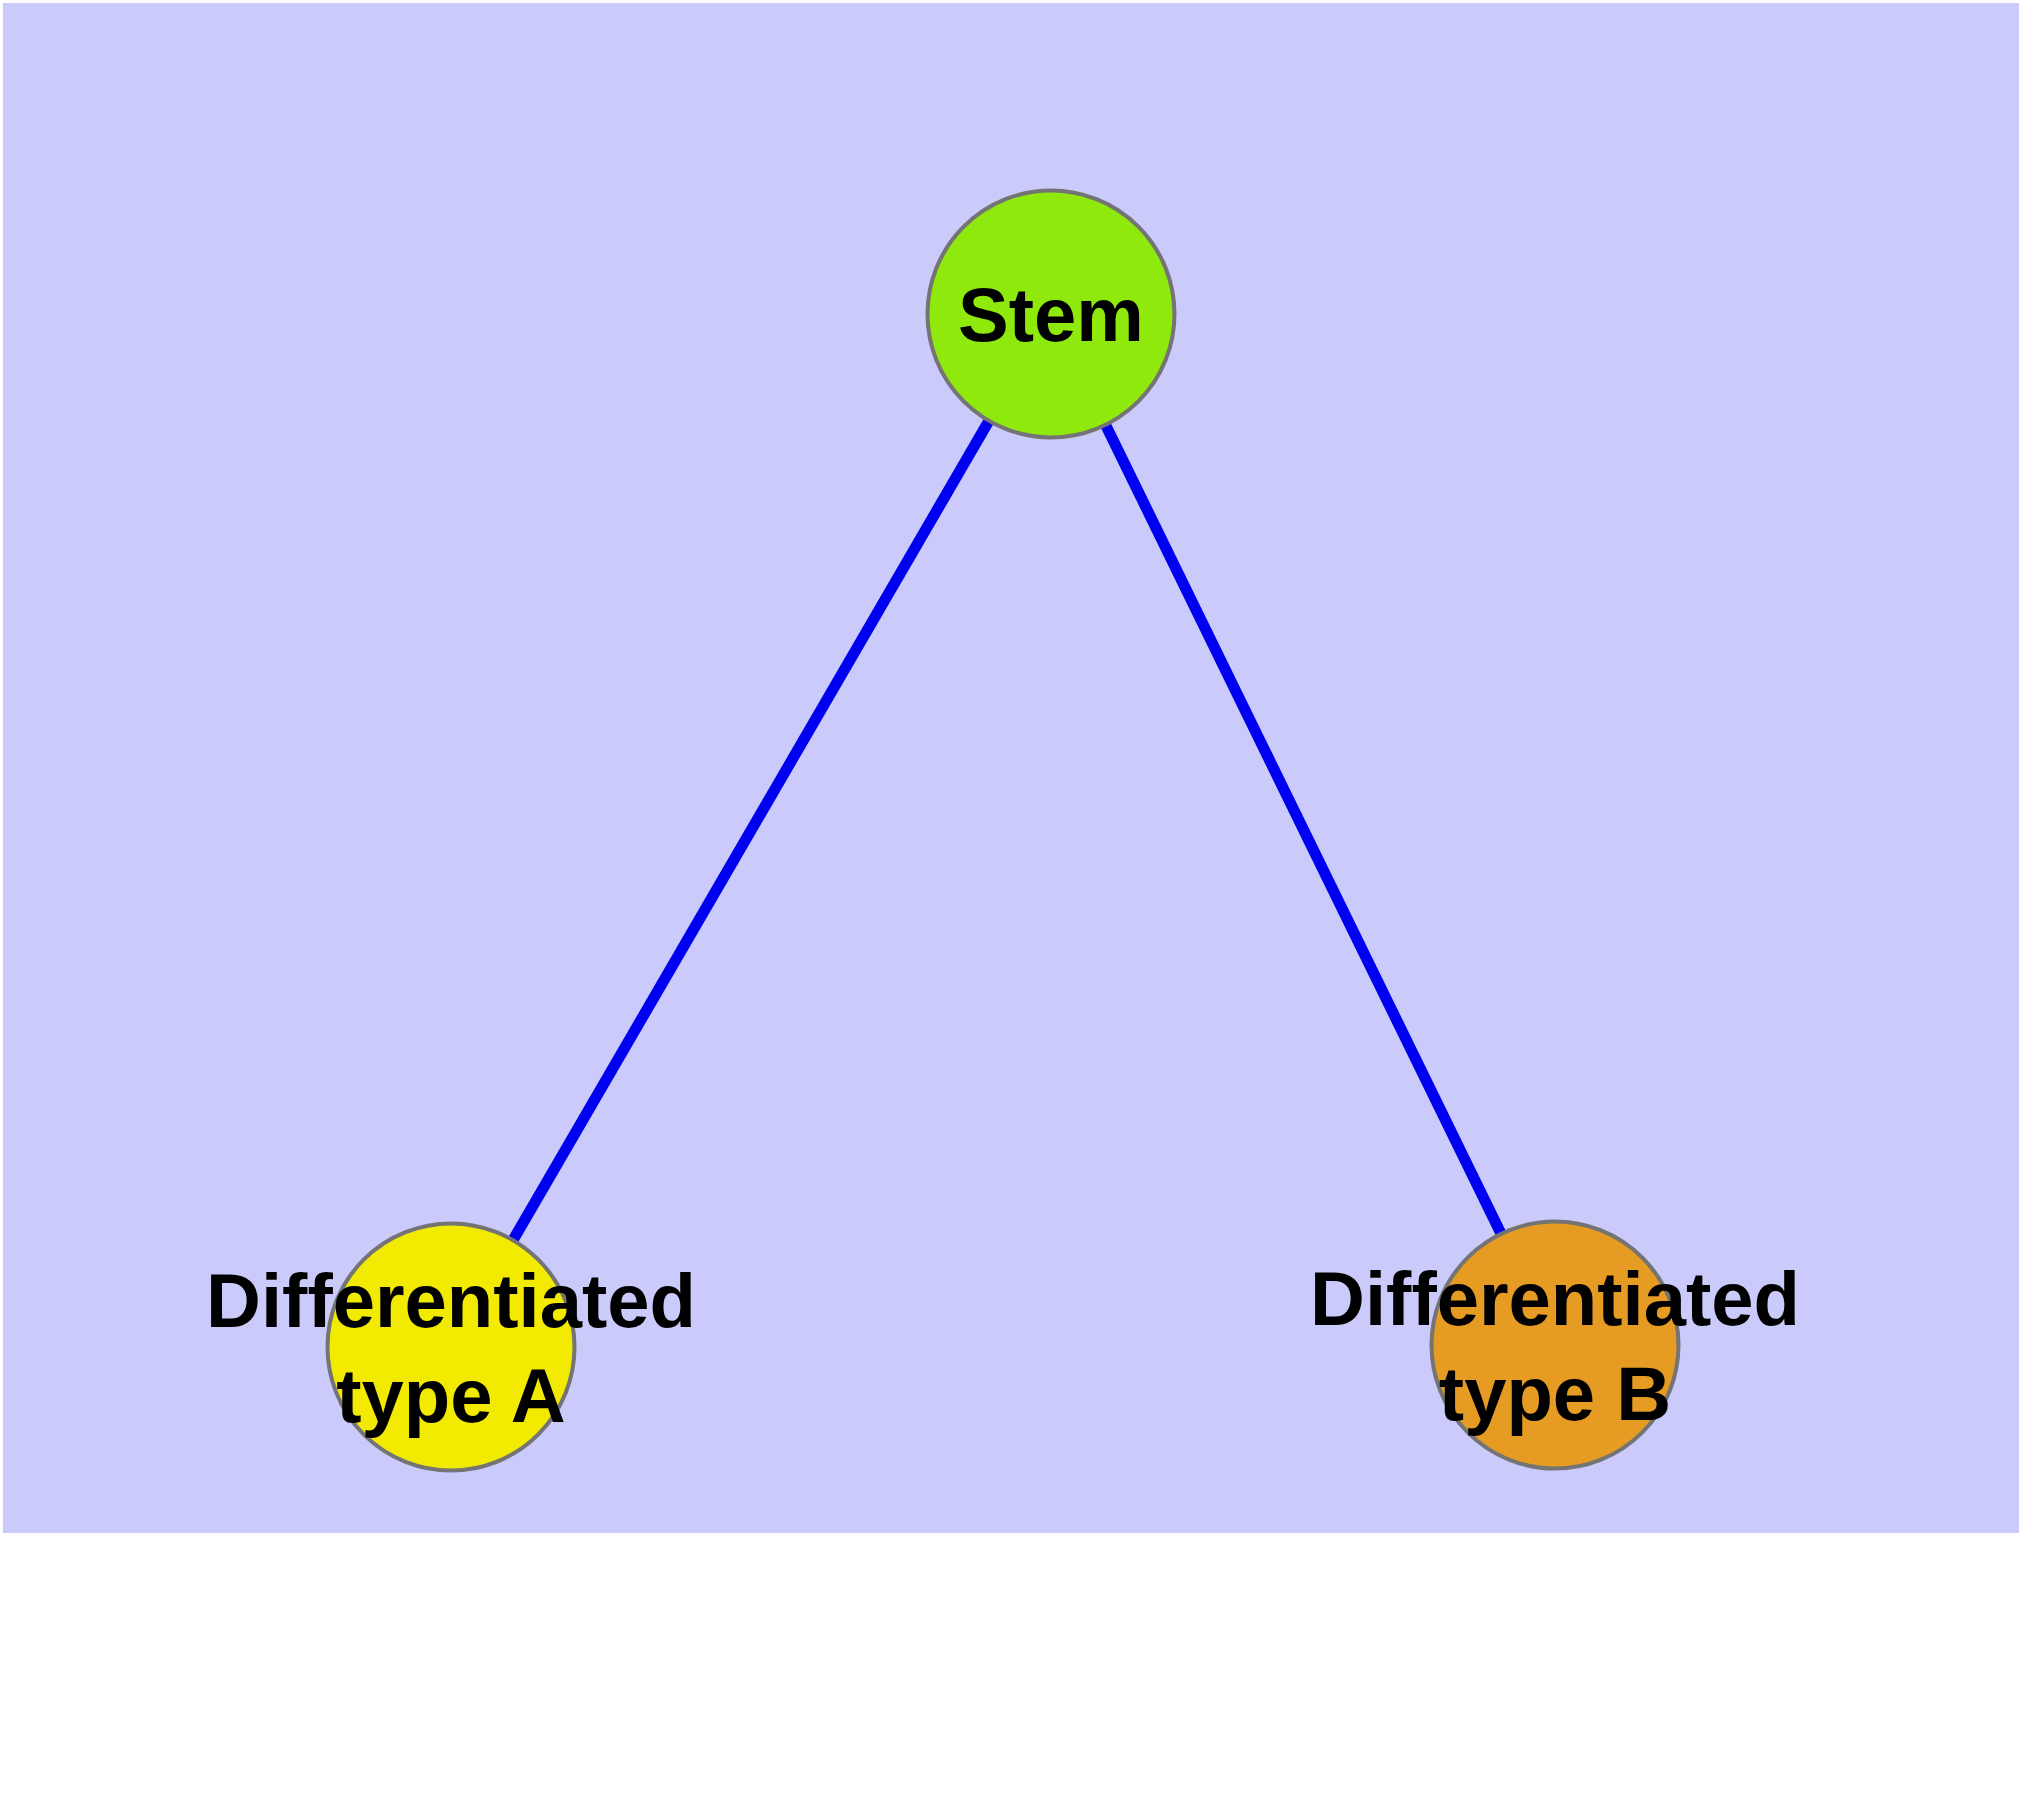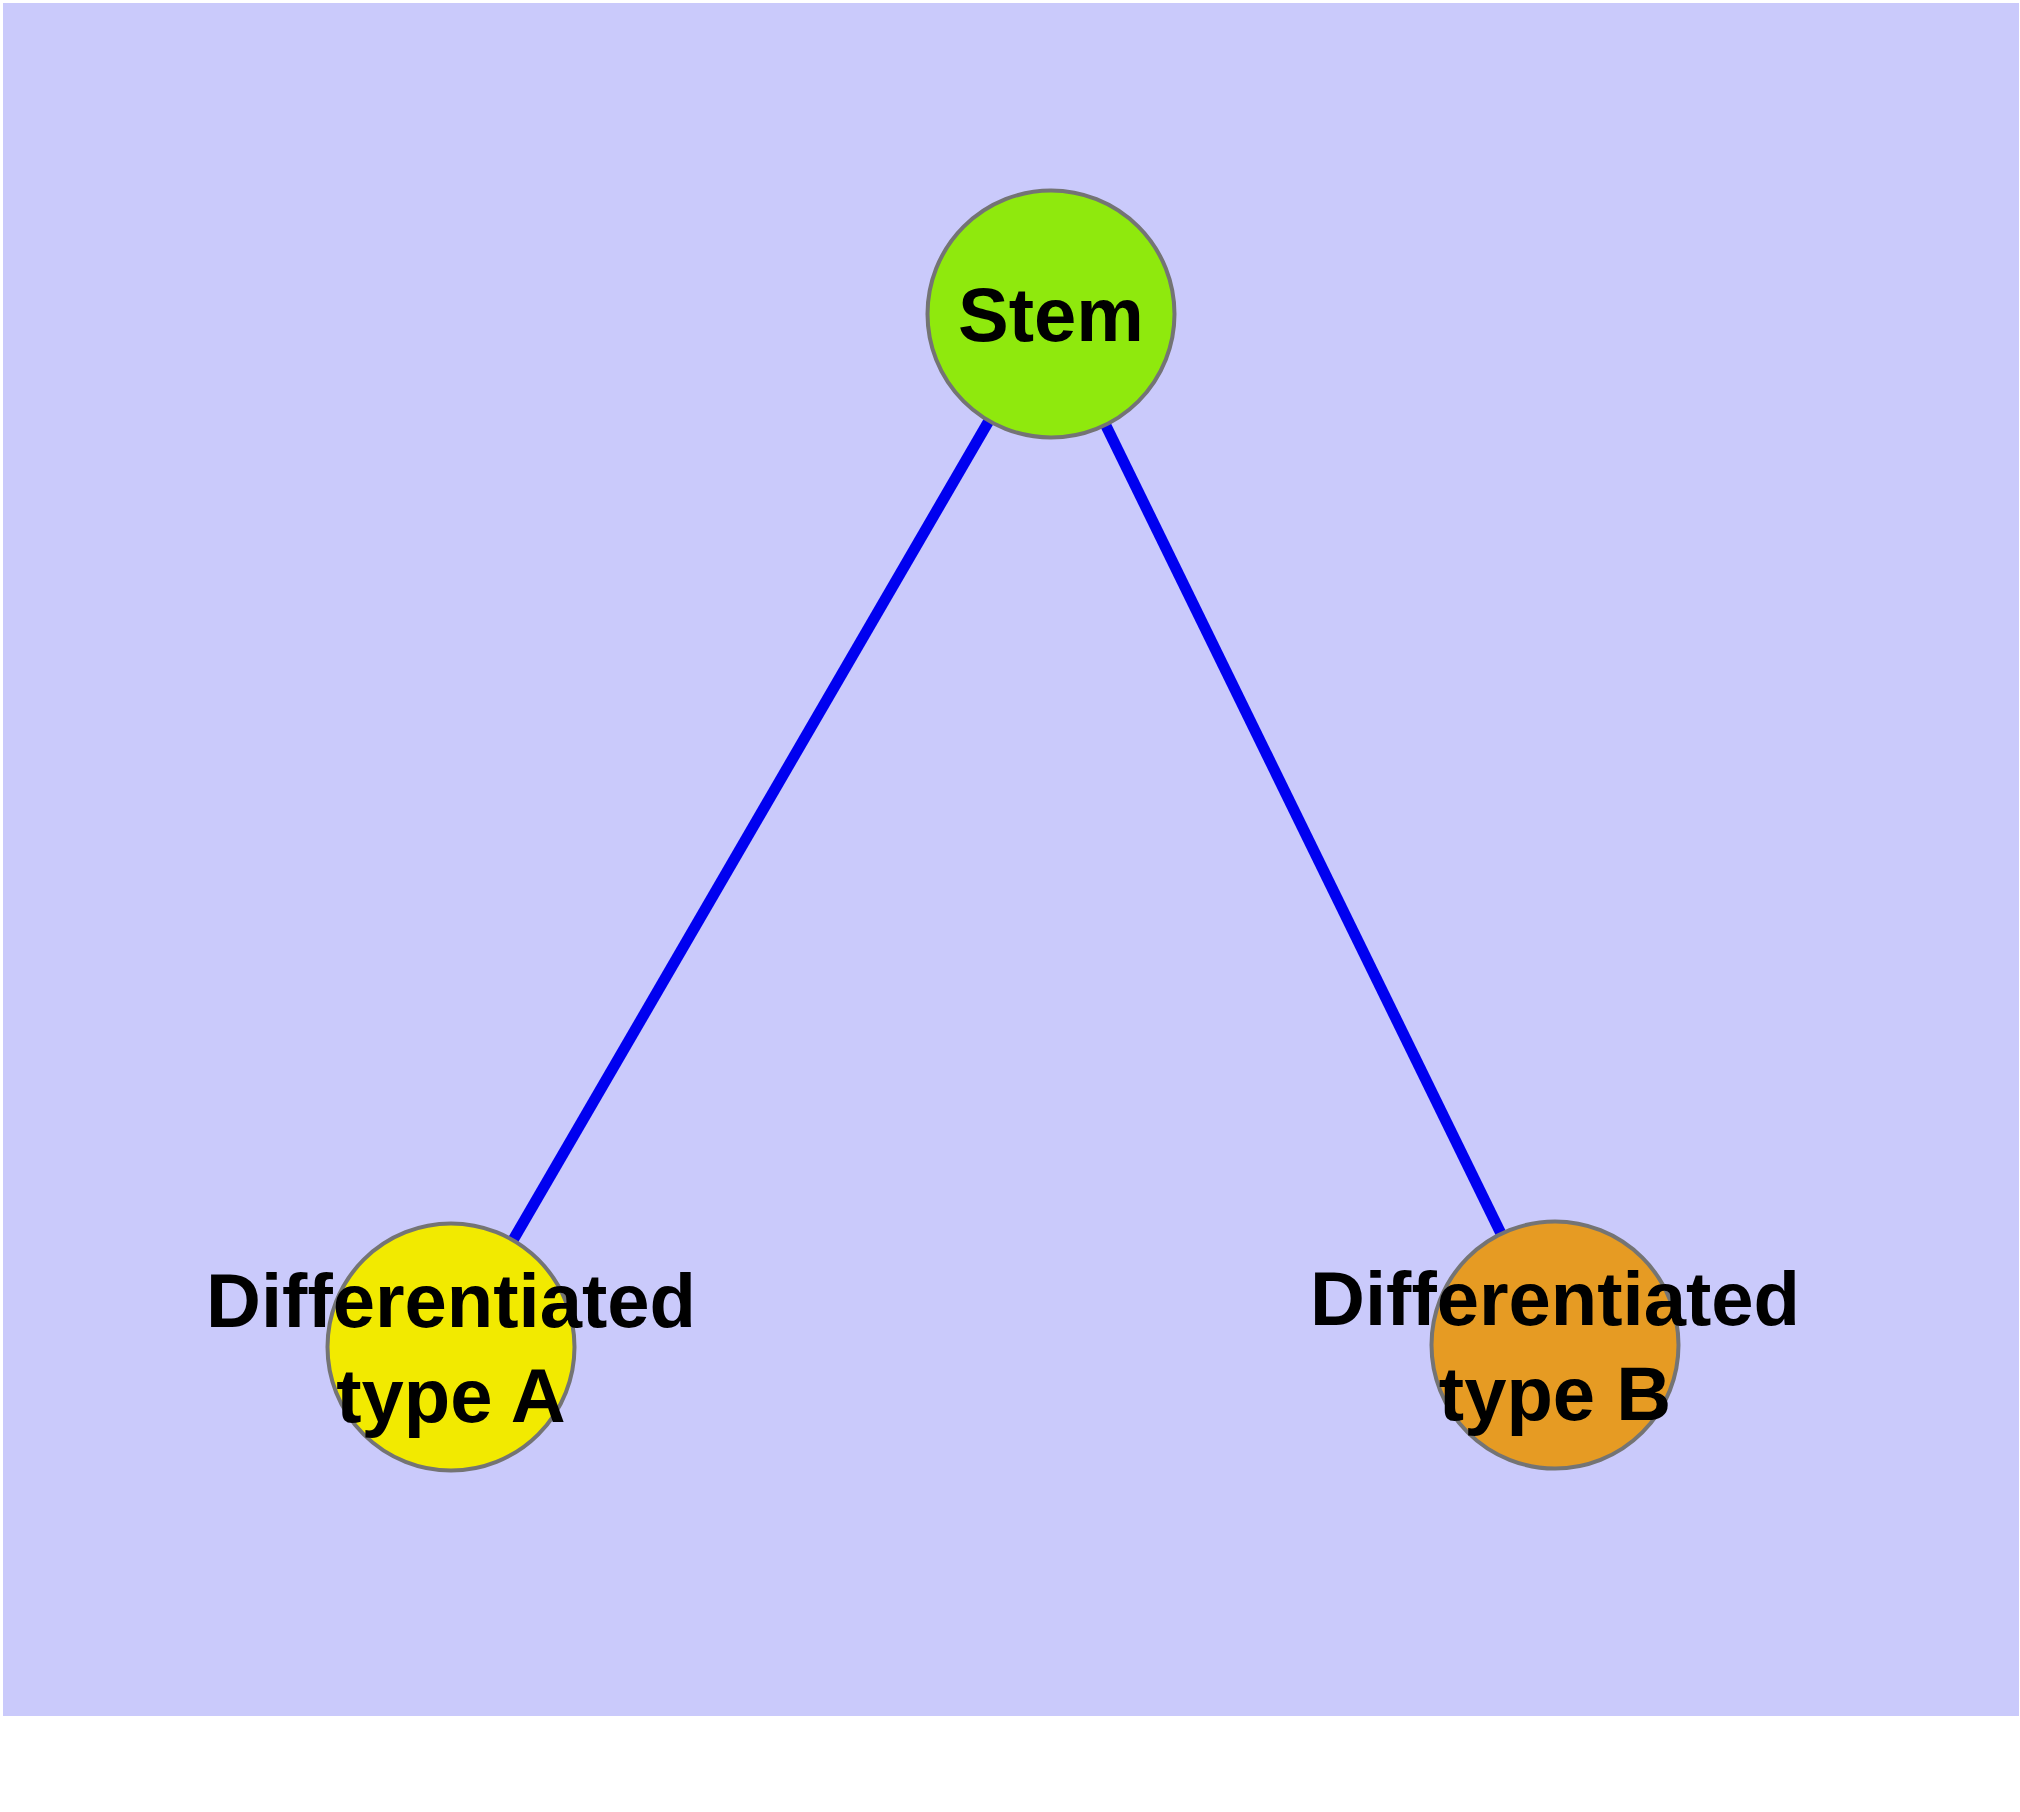--- a/index.html
+++ b/index.html
@@ -12,21 +12,21 @@
     height: 1812px;
     position: relative;
     background: #ffffff;
     font-family: "Liberation Sans", "DejaVu Sans", sans-serif;
     overflow: hidden;
   }
   .canvas {
     position: absolute;
     left: 0; top: 0;
     width: 2021px;
-    height: 1716px;
+    height: 1533px;
   }
   .panel {
     position: absolute;
     left: 2.5px; top: 2.5px; right: 2.5px; bottom: 0;
   }
   svg.edge-layer {
     position: absolute;
     left: 0; top: 0;
     width: 2021px;
     height: 1812px;

